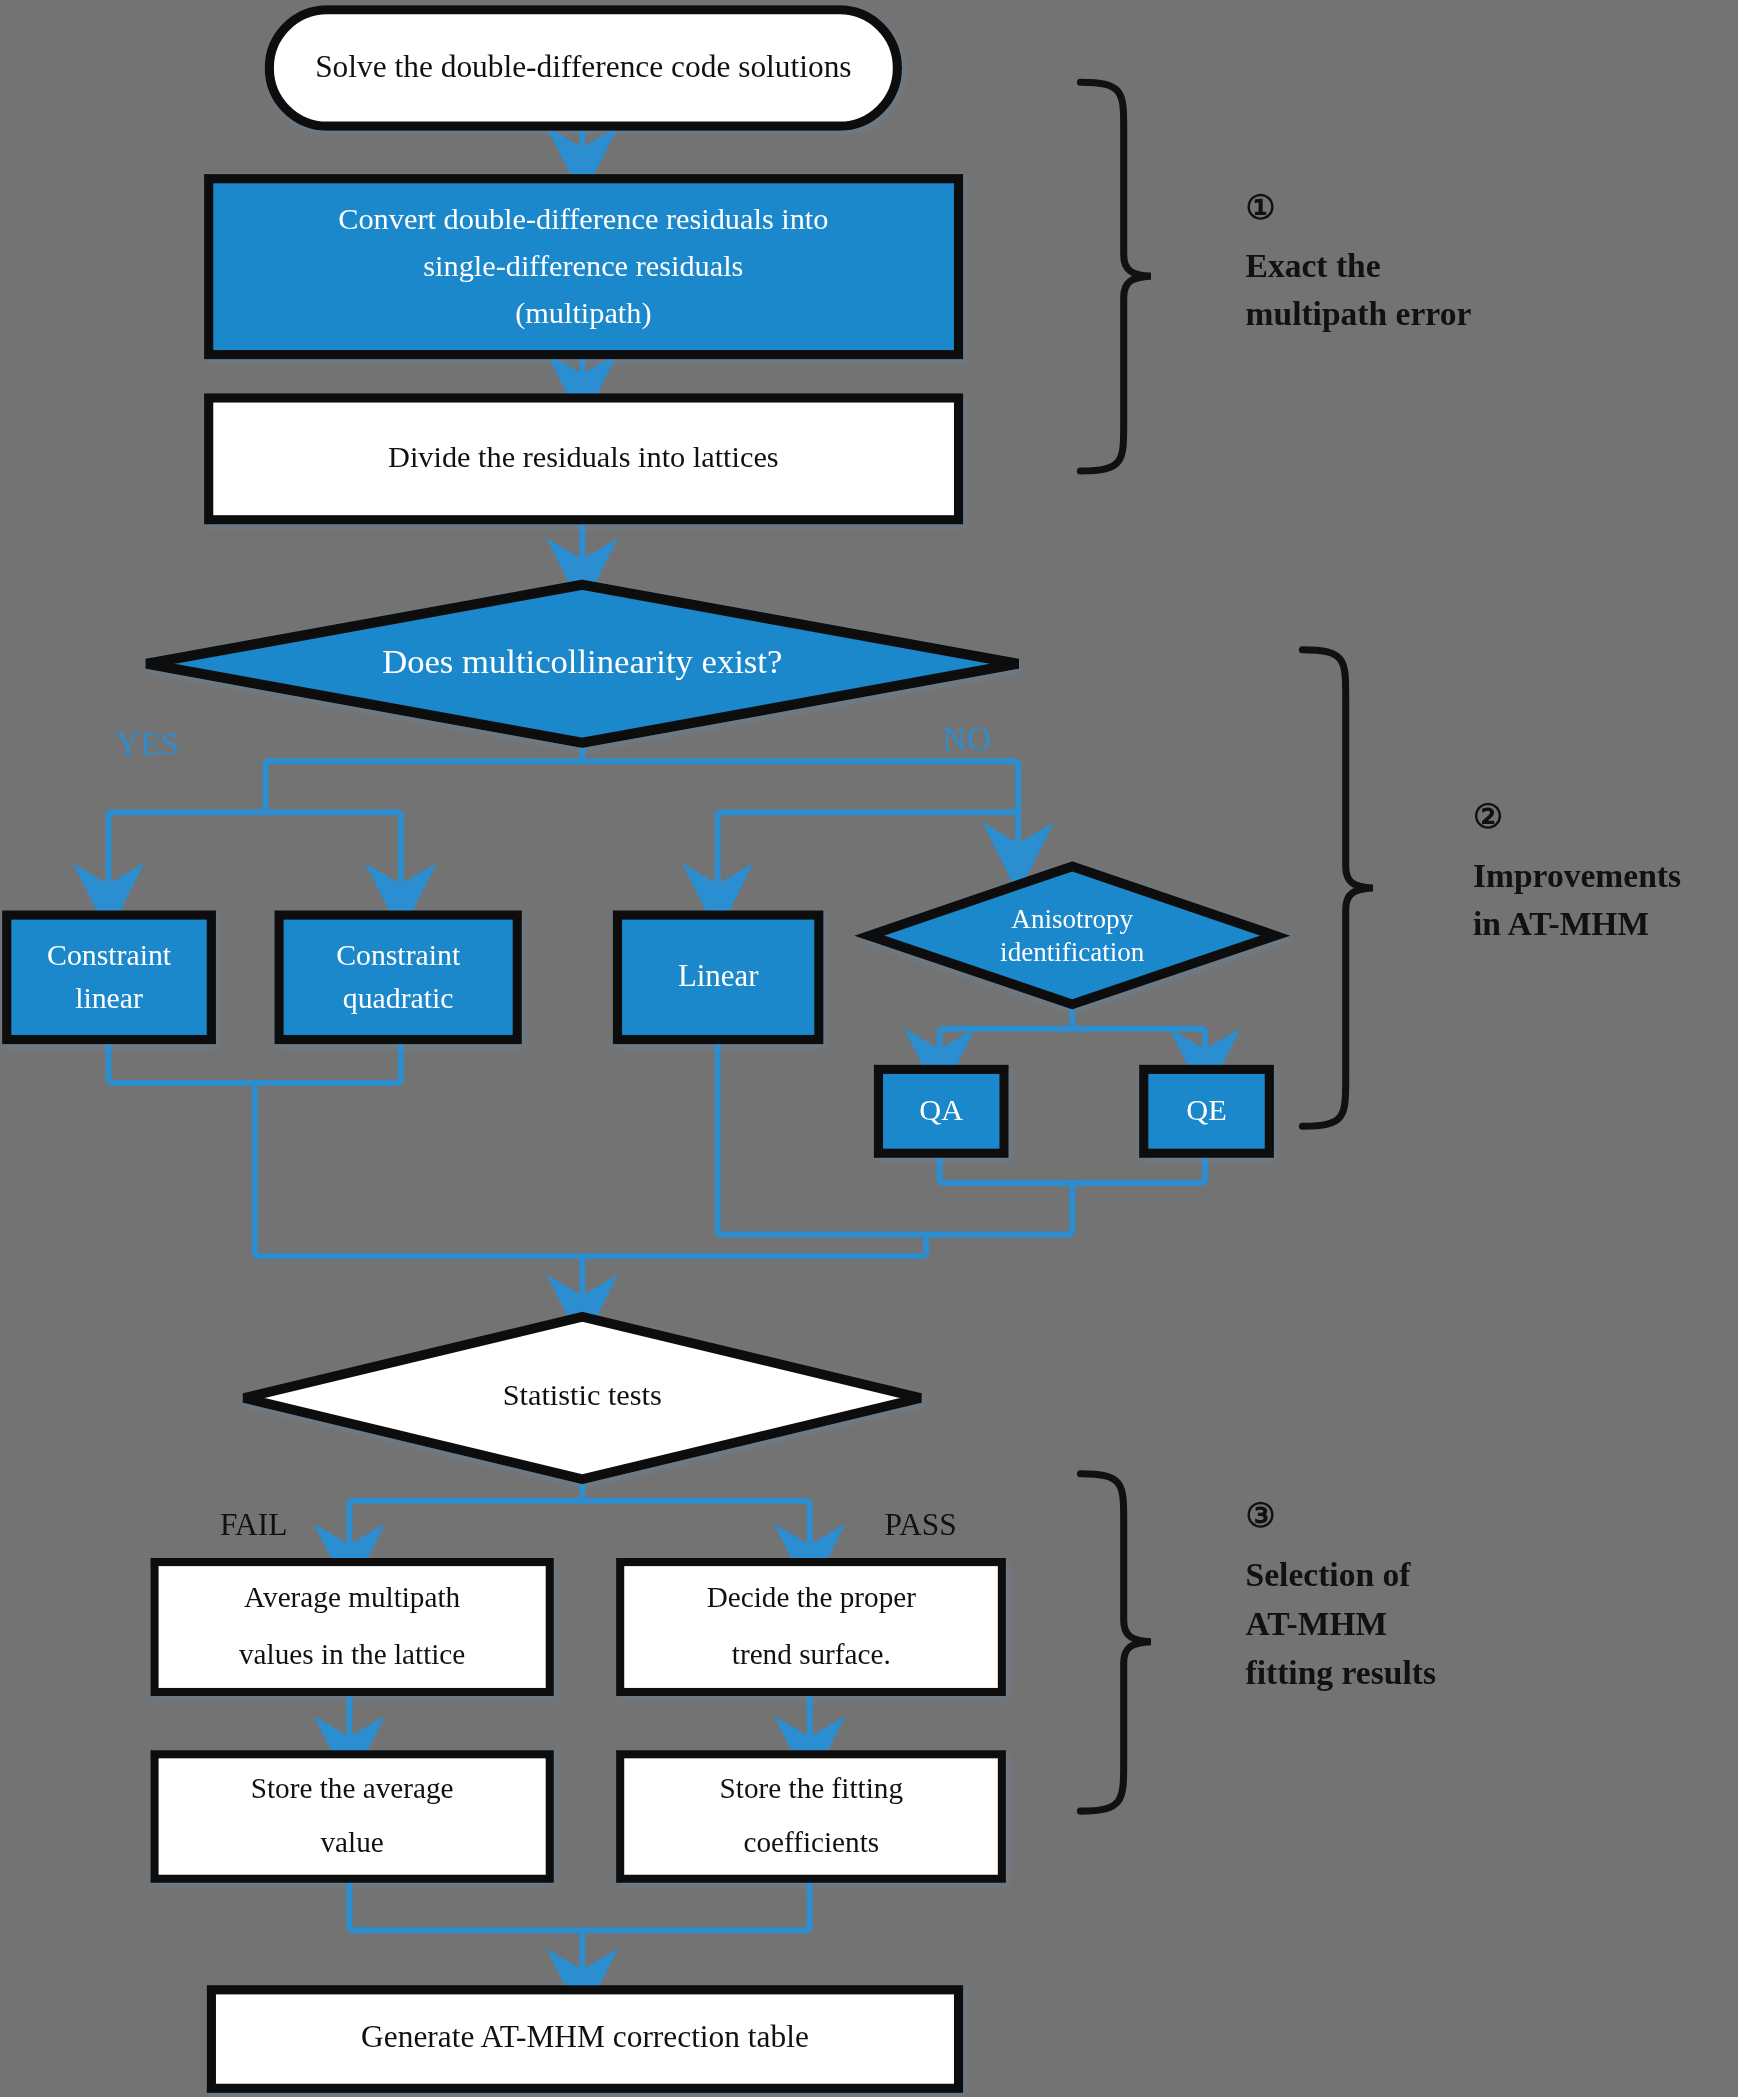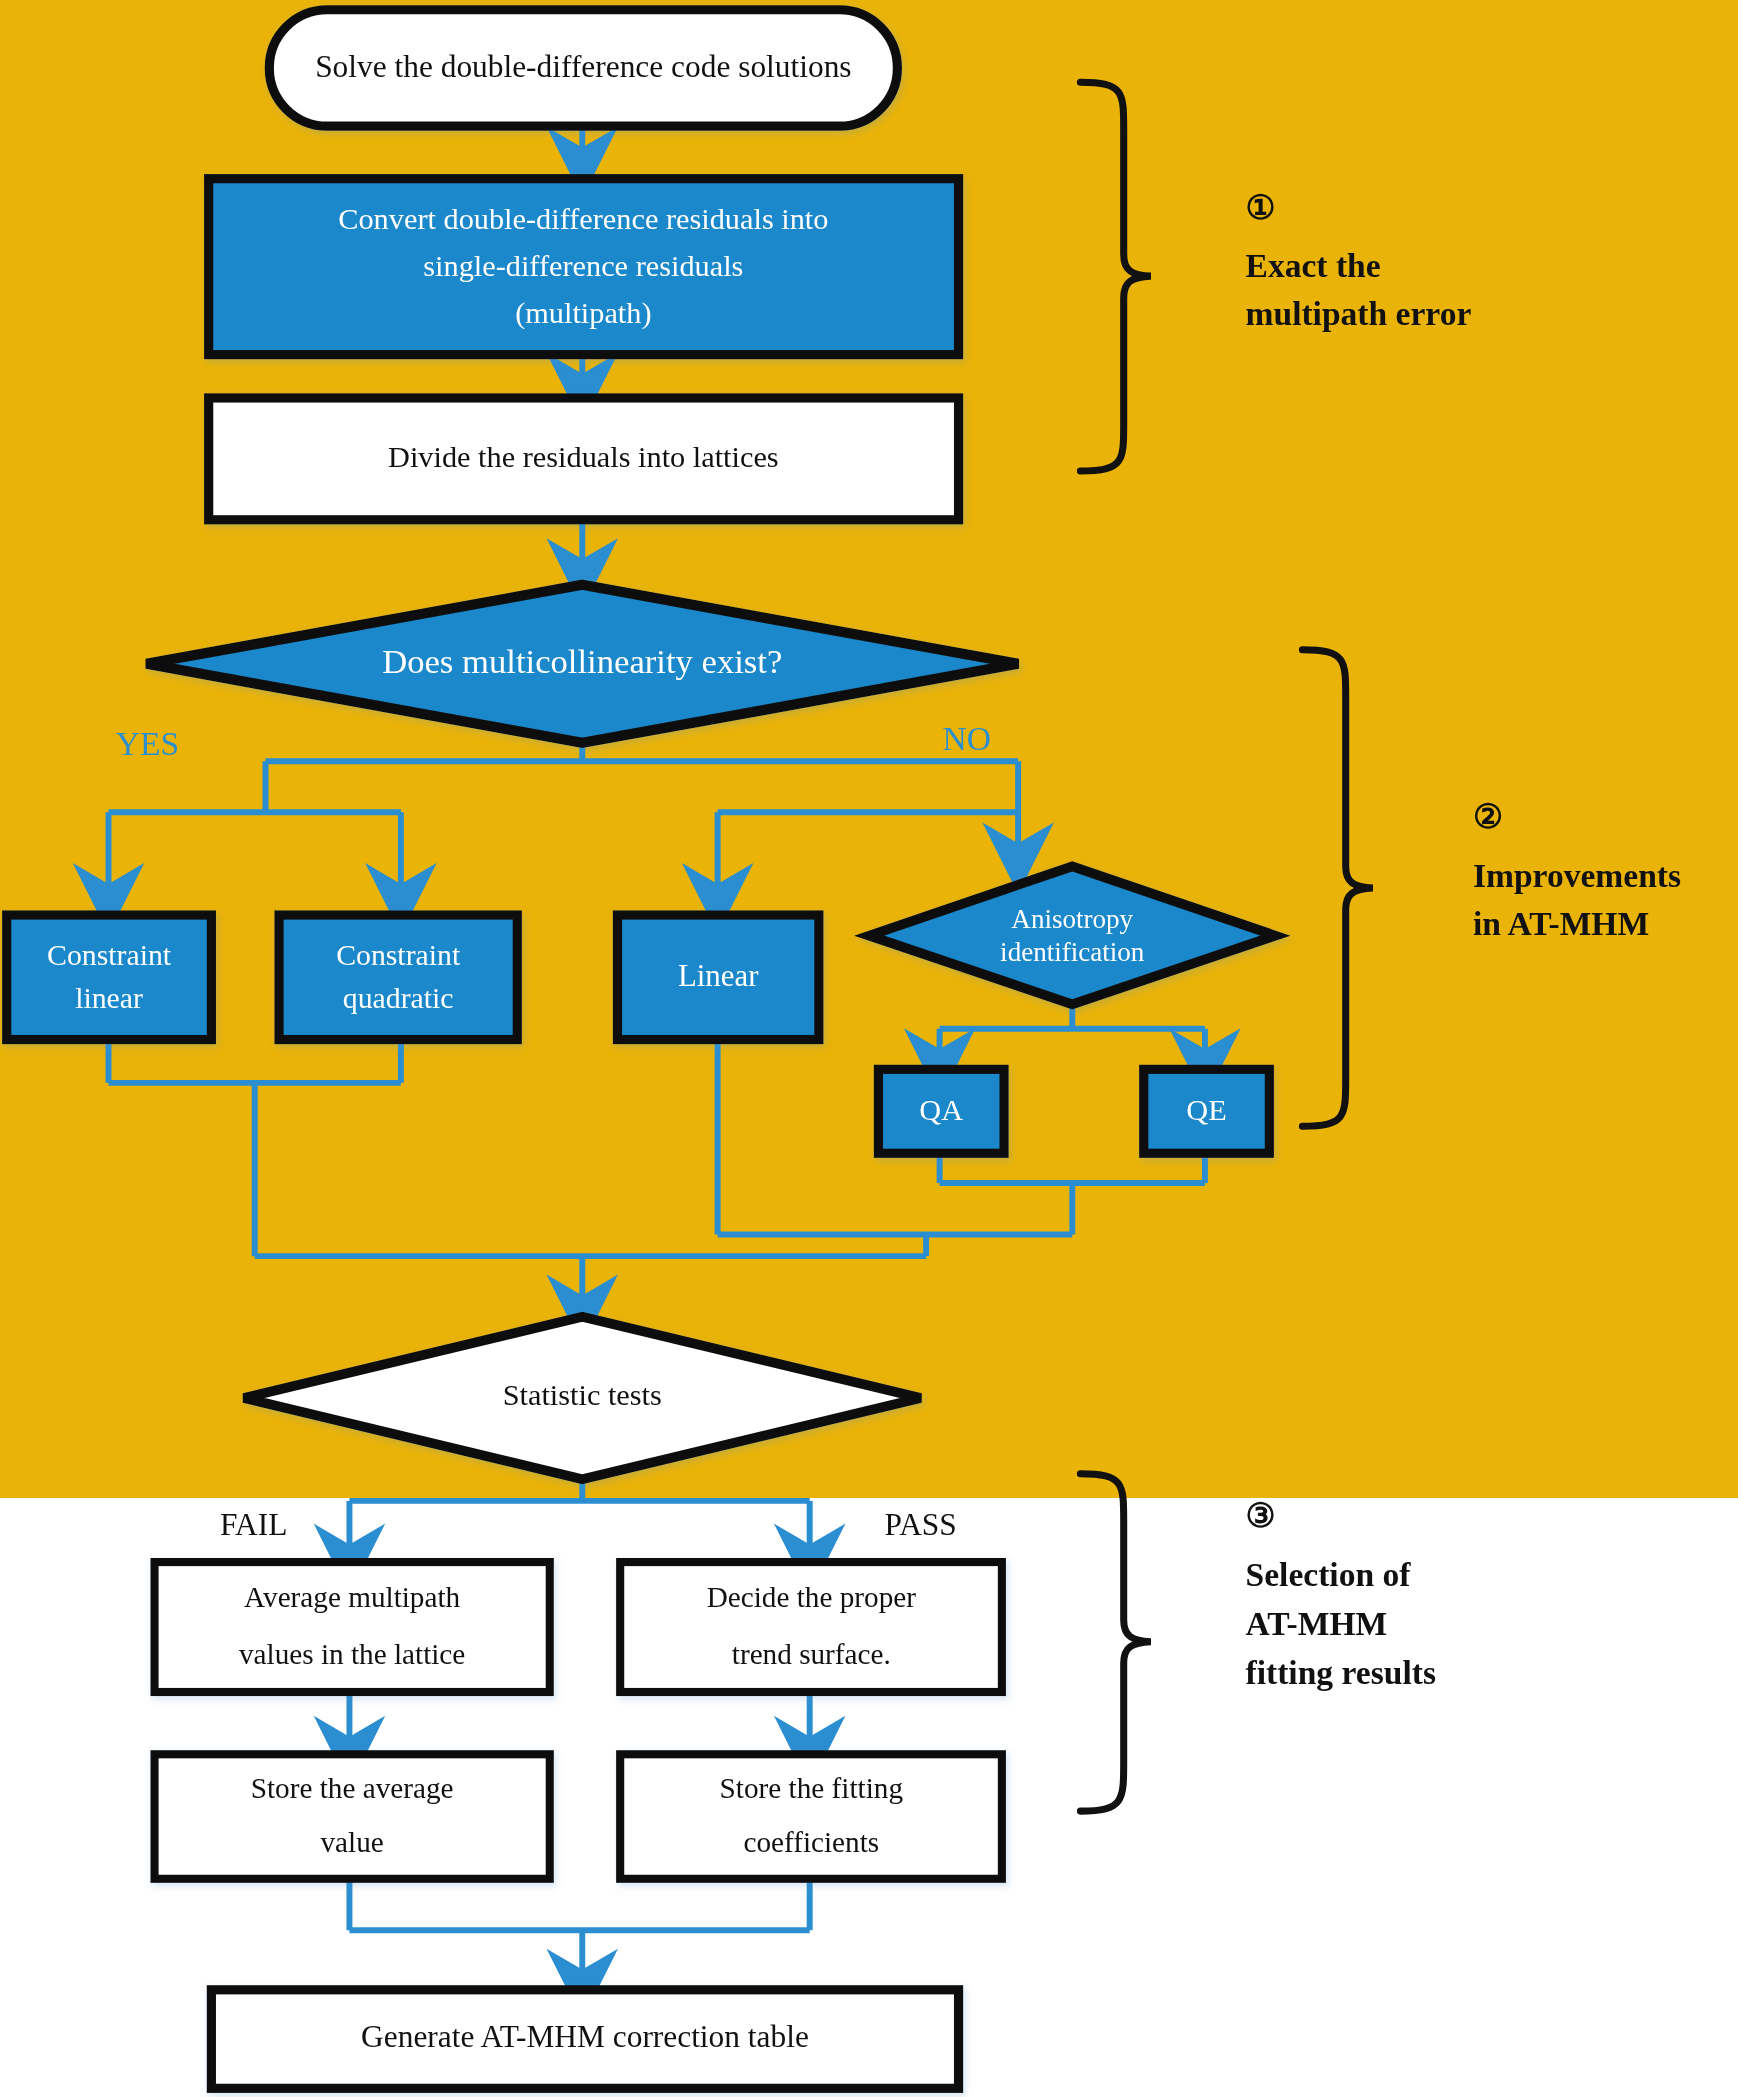--- a/index.html
+++ b/index.html
@@ -9,22 +9,22 @@
   }
   body {
     width: 1739px;
     height: 2097px;
     font-family: "Liberation Serif", serif;
     overflow: hidden;
   }
   #stage {
     position: relative;
     width: 1739px;
-    height: 1498px;
-    background: #eab308;
+    height: 2097px;
+    background: #737373;
   }
   svg.flow {
     position: absolute;
     left: 0;
     top: 0;
     width: 1739px;
     height: 2097px;
   }
   .node-text {
     font-family: "Liberation Serif", serif;

